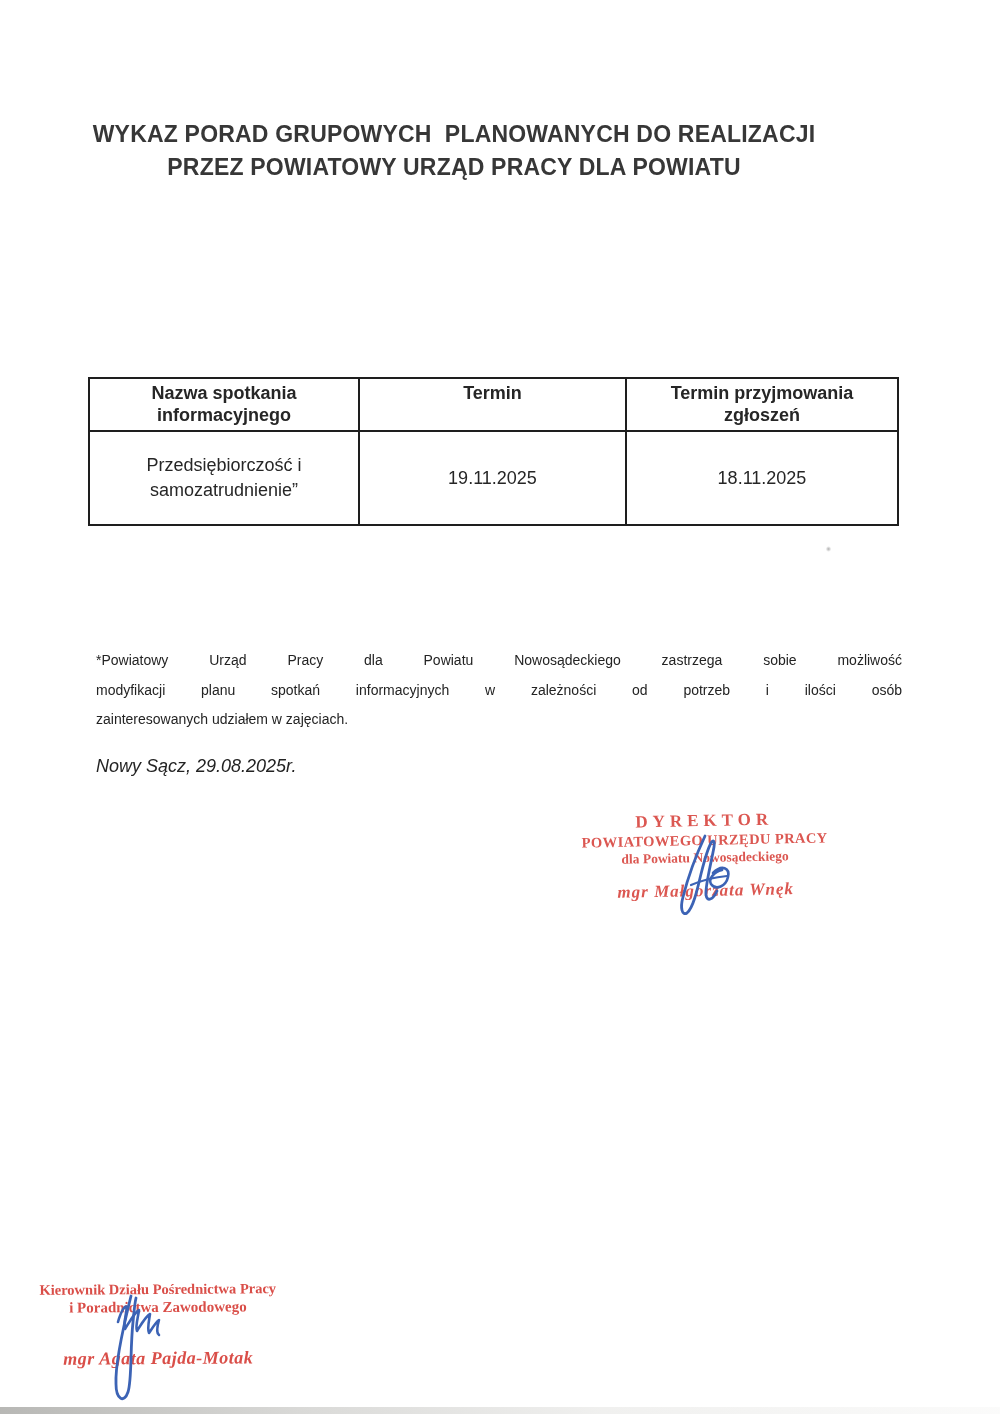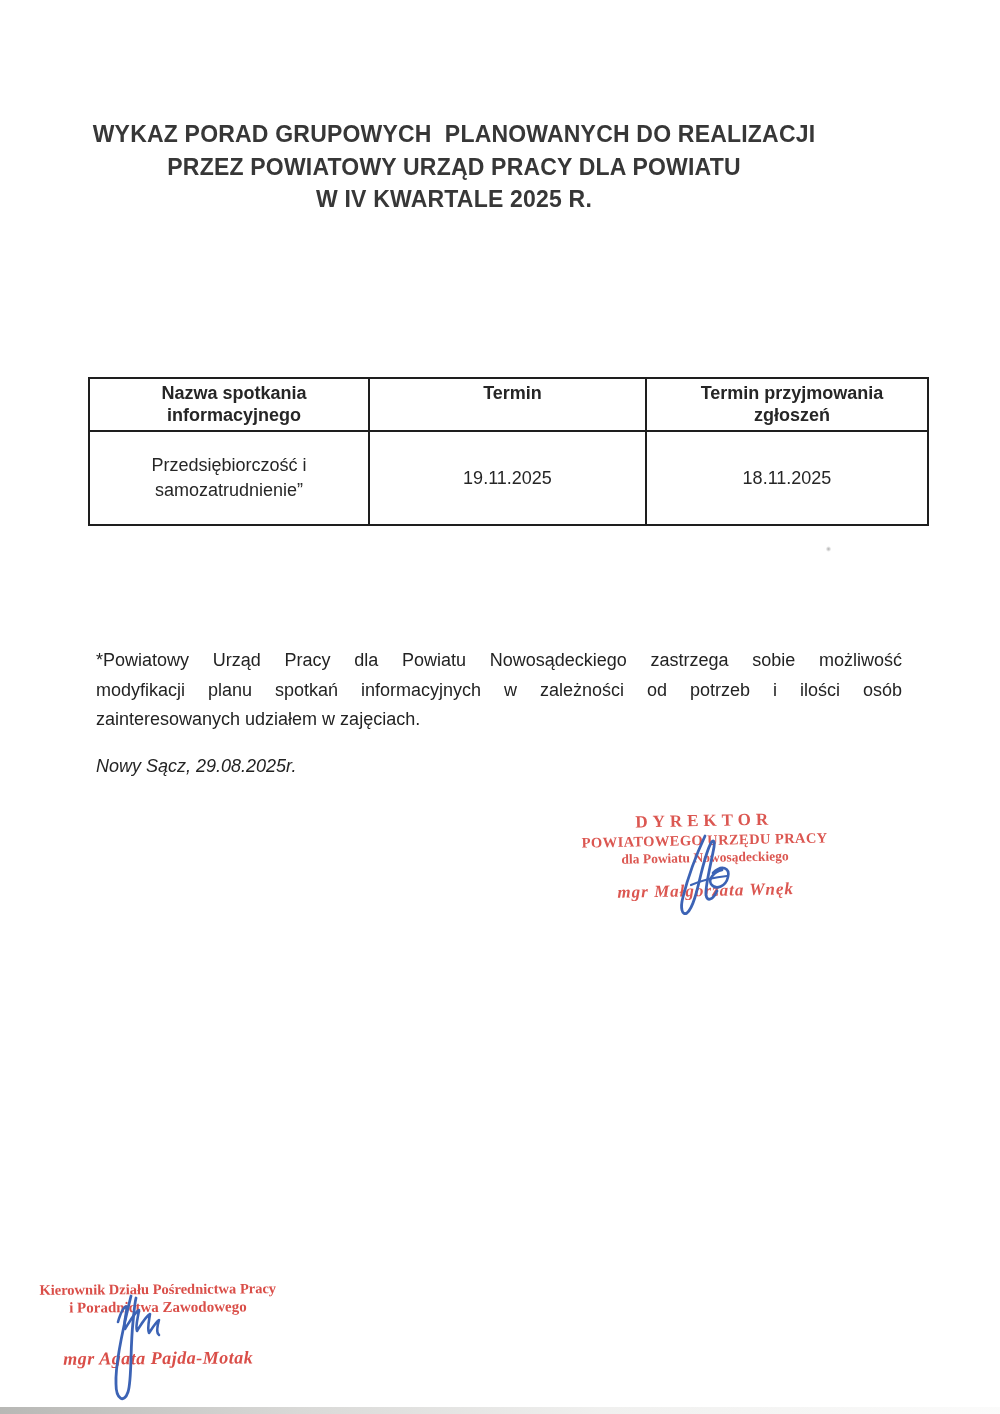--- a/index.html
+++ b/index.html
@@ -35,40 +35,40 @@
   }
   .schedule-table th, .schedule-table td {
     border: 2.5px solid #1e1e1e;
   }
   .schedule-table th {
     font-size: 18px;
     font-weight: bold;
     line-height: 22px;
     text-align: center;
     vertical-align: top;
-    padding: 3px 6px 4px 16px;
+    padding: 3px 6px 4px 6px;
     height: 40px;
   }
   .schedule-table td {
     font-size: 18px;
     line-height: 25px;
     text-align: center;
     vertical-align: middle;
     height: 90px;
   }
   .col-name  { width: 256px; }
   .col-date  { width: 253px; }
   .col-apply { width: 258px; }
   td.cell-name { padding: 0 36px; margin-left: 11px; }
 
   
   .note {
     position: absolute;
     left: 96px; top: 646px; width: 806px;
-    font-size: 18px;
+    font-size: 14px;
     line-height: 29.5px;
     color: #232323;
   }
   .note .jline { text-align: justify; text-align-last: justify; white-space: normal; }
   .note .lline { text-align: left; }
 
   .dateline {
     position: absolute;
     left: 96px; top: 756px;
     font-size: 18px;
@@ -124,21 +124,20 @@
       rgba(195,195,190,0.25) 60%,
       rgba(220,220,216,0.12) 100%);
   }
 </style>
 </head>
 <body>
 
 <div class="doc-title">
   <div class="title-line">WYKAZ PORAD GRUPOWYCH  PLANOWANYCH DO REALIZACJI</div>
   <div class="title-line">PRZEZ POWIATOWY URZĄD PRACY DLA POWIATU</div>
-  <div class="title-line">W IV KWARTALE 2025 R.</div>
 </div>
 
 <table class="schedule-table">
   <tbody>
       <tr>
     <th class="col-name">Nazwa spotkania informacyjnego</th>
     <th class="col-date">Termin</th>
     <th class="col-apply">Termin przyjmowania zgłoszeń</th>
   </tr>
   <tr>

